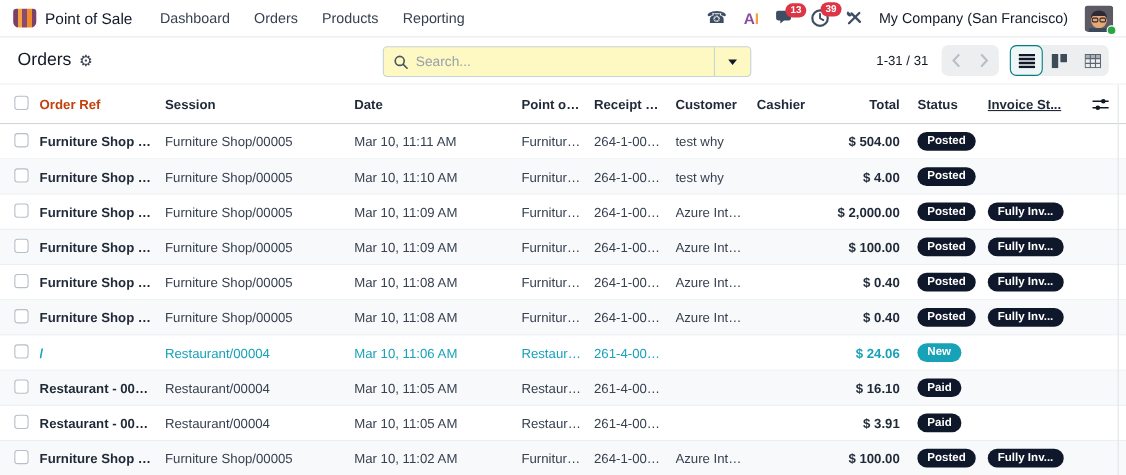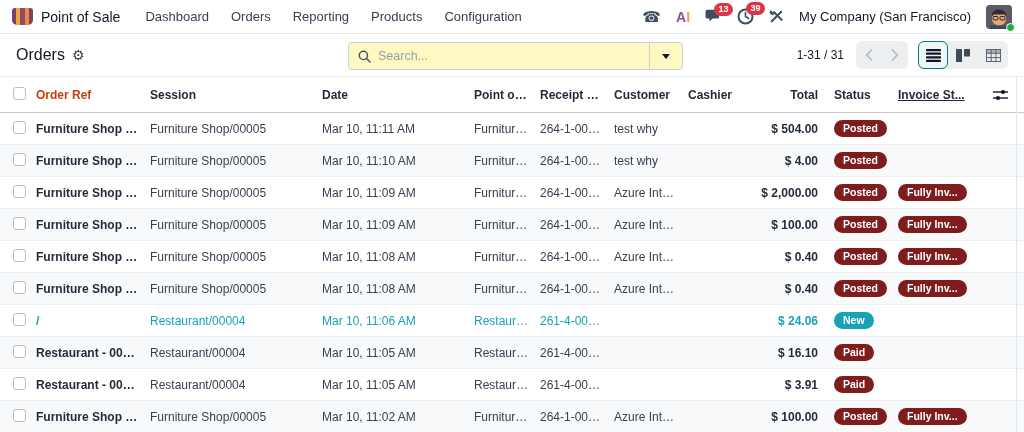--- a/index.html
+++ b/index.html
@@ -75,38 +75,37 @@
   .c-cashier { width: 58px; }
   .c-total   { width: 82px; text-align: right; font-weight: 700; color: #1f2937; }
   .c-status  { width: 66px; padding-left: 6px; overflow: visible; }
   .thead .c-status { padding-left: 6px; }
   .c-invoice { width: 96px; padding-left: 4px; overflow: visible; text-decoration: underline; }
   .c-opt     { width: 34px; display: flex; justify-content: center; padding-right: 14px; overflow: visible; }
   .checkbox { display: inline-block; width: 13px; height: 13px; border: 1px solid #b6bfc8;
     border-radius: 3px; background: #fff; cursor: pointer; }
   .badge { display: inline-block; padding: 2.5px 9px; border-radius: 50rem; color: #fff;
     font-size: 10.5px; font-weight: 700; line-height: 1.1; white-space: nowrap; }
-  .badge.success { background: #7f1d1d; }
+  .badge.success { background: #0f172a; }
   .badge.info { background: #17a2b8; }
   .trow.info-row, .trow.info-row .c-ref, .trow.info-row .c-total { color: #17a2b8; }
 </style>
 </head>
 <body>
 
 <div class="navbar">
   <div class="brand">
     <span class="pos-icon"></span>
     <span class="app-name">Point of Sale</span>
   </div>
   <div class="nav-menu">
       <span class="nav-item">Dashboard</span>
       <span class="nav-item">Orders</span>
+      <span class="nav-item">Products</span>
       <span class="nav-item">Reporting</span>
-      <span class="nav-item">Products</span>
-      <span class="nav-item">Configuration</span>
     </div>
   <div class="nav-right">
     <span class="sys-icon">
         <span class="phone-glyph">☎</span>
       </span>
     <span class="sys-icon ai-logo">
         <span class="ai-a">A</span>
         <span class="ai-i">I</span>
       </span>
     <span class="sys-icon">

